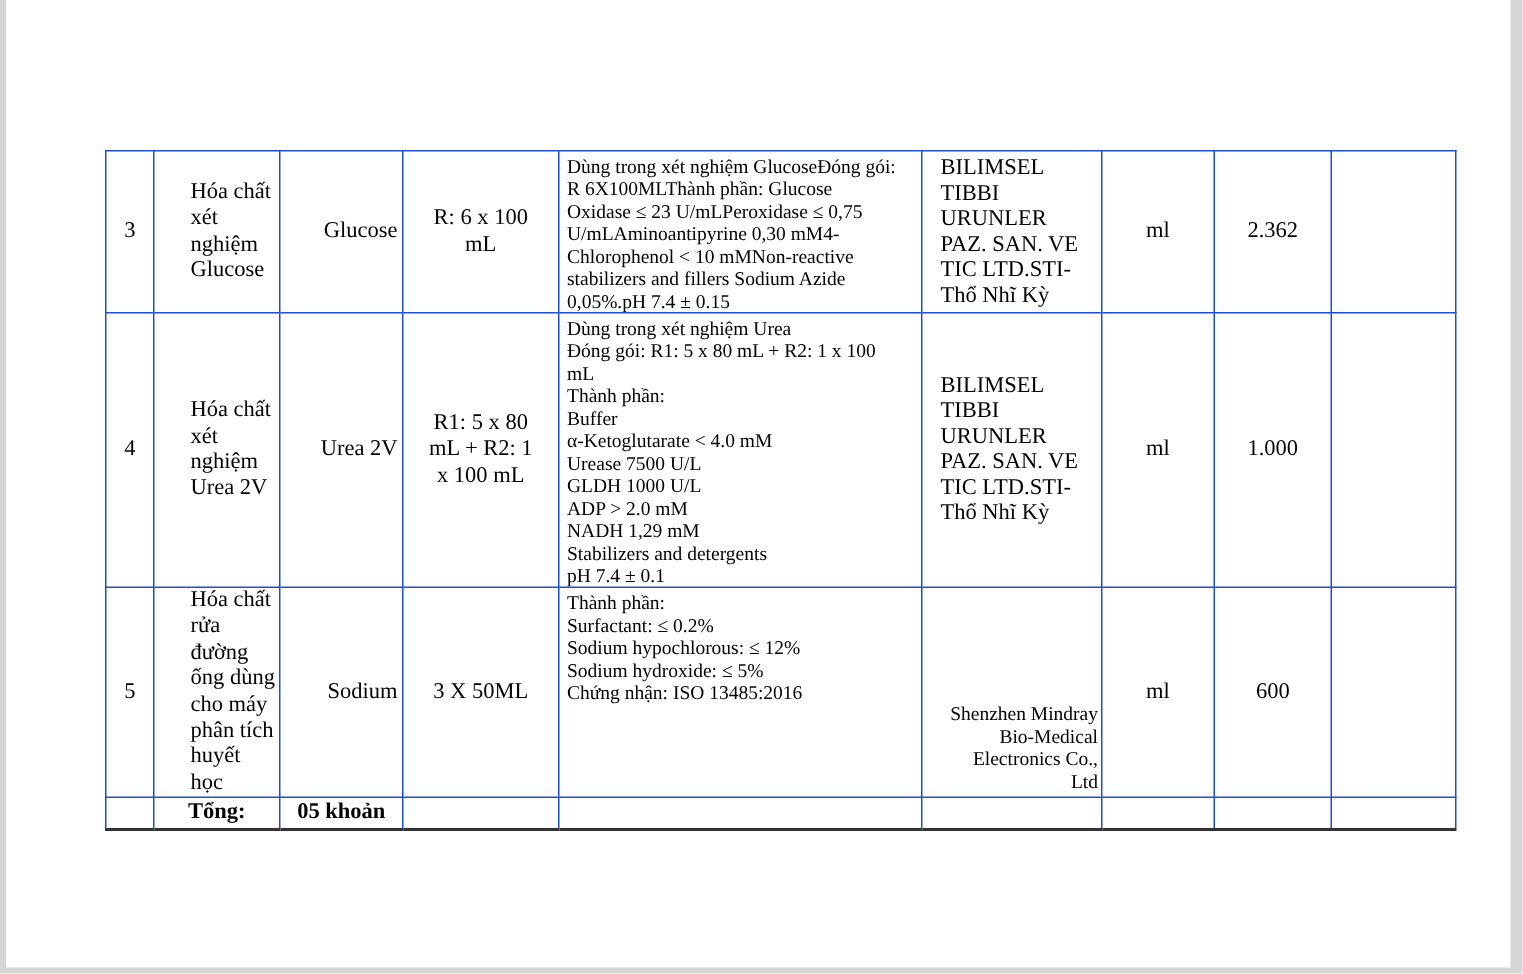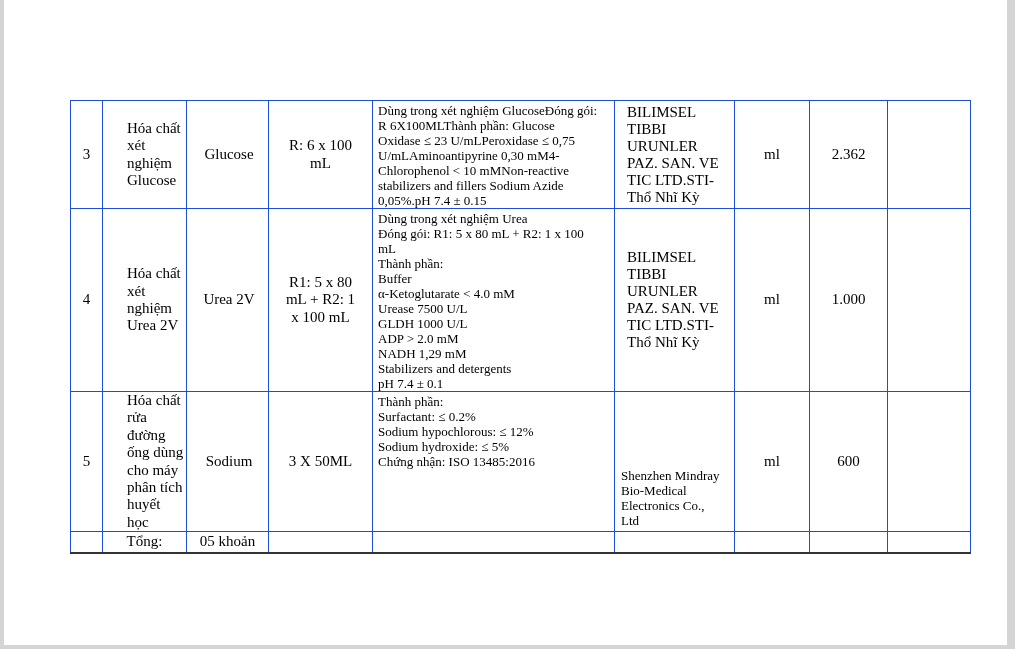--- a/index.html
+++ b/index.html
@@ -18,33 +18,33 @@
     border:1px solid #1d4ed8;font-size:15px;line-height:1.16;
     vertical-align:middle;padding:0 3px;overflow:hidden;word-wrap:break-word;
   }
   tr.r3{height:108px}
   tr.r4{height:182px}
   tr.r5{height:110px}
   tr.rt{height:21px}
   tr.rt td{border-bottom:2px solid #333;}
   .c-no{text-align:center;}
   .c-name{text-align:left;padding-left:24px;padding-right:2px;}
-  .c-code{text-align:center;padding-left:6px;margin-left:17px;}
+  .c-code{text-align:right;padding-left:6px;margin-left:17px;}
   .c-pack{text-align:center;padding:0 12px;}
   .c-desc{
     vertical-align:top;text-align:left;font-size:13px;line-height:15px;
     padding:2px 4px 0 5px;white-space:pre-line;
   }
   .c-manu{text-align:left;line-height:17px;white-space:pre-line;padding:0 12px;}
   .c-manu.small{
-    font-size:13px;line-height:15px;text-align:left;
+    font-size:13px;line-height:15px;text-align:right;
     vertical-align:bottom;padding:0 2px 3px 6px;
   }
   .c-unit,.c-qty{text-align:center;}
-  .bold{font-weight:normal;}
+  .bold{font-weight:bold;}
   .center{text-align:center;}
 </style>
 </head>
 <body>
 
 <div id="screen">
   <div class="page">
     <table class="doc">
       <colgroup>
         <col style="width:32px">

